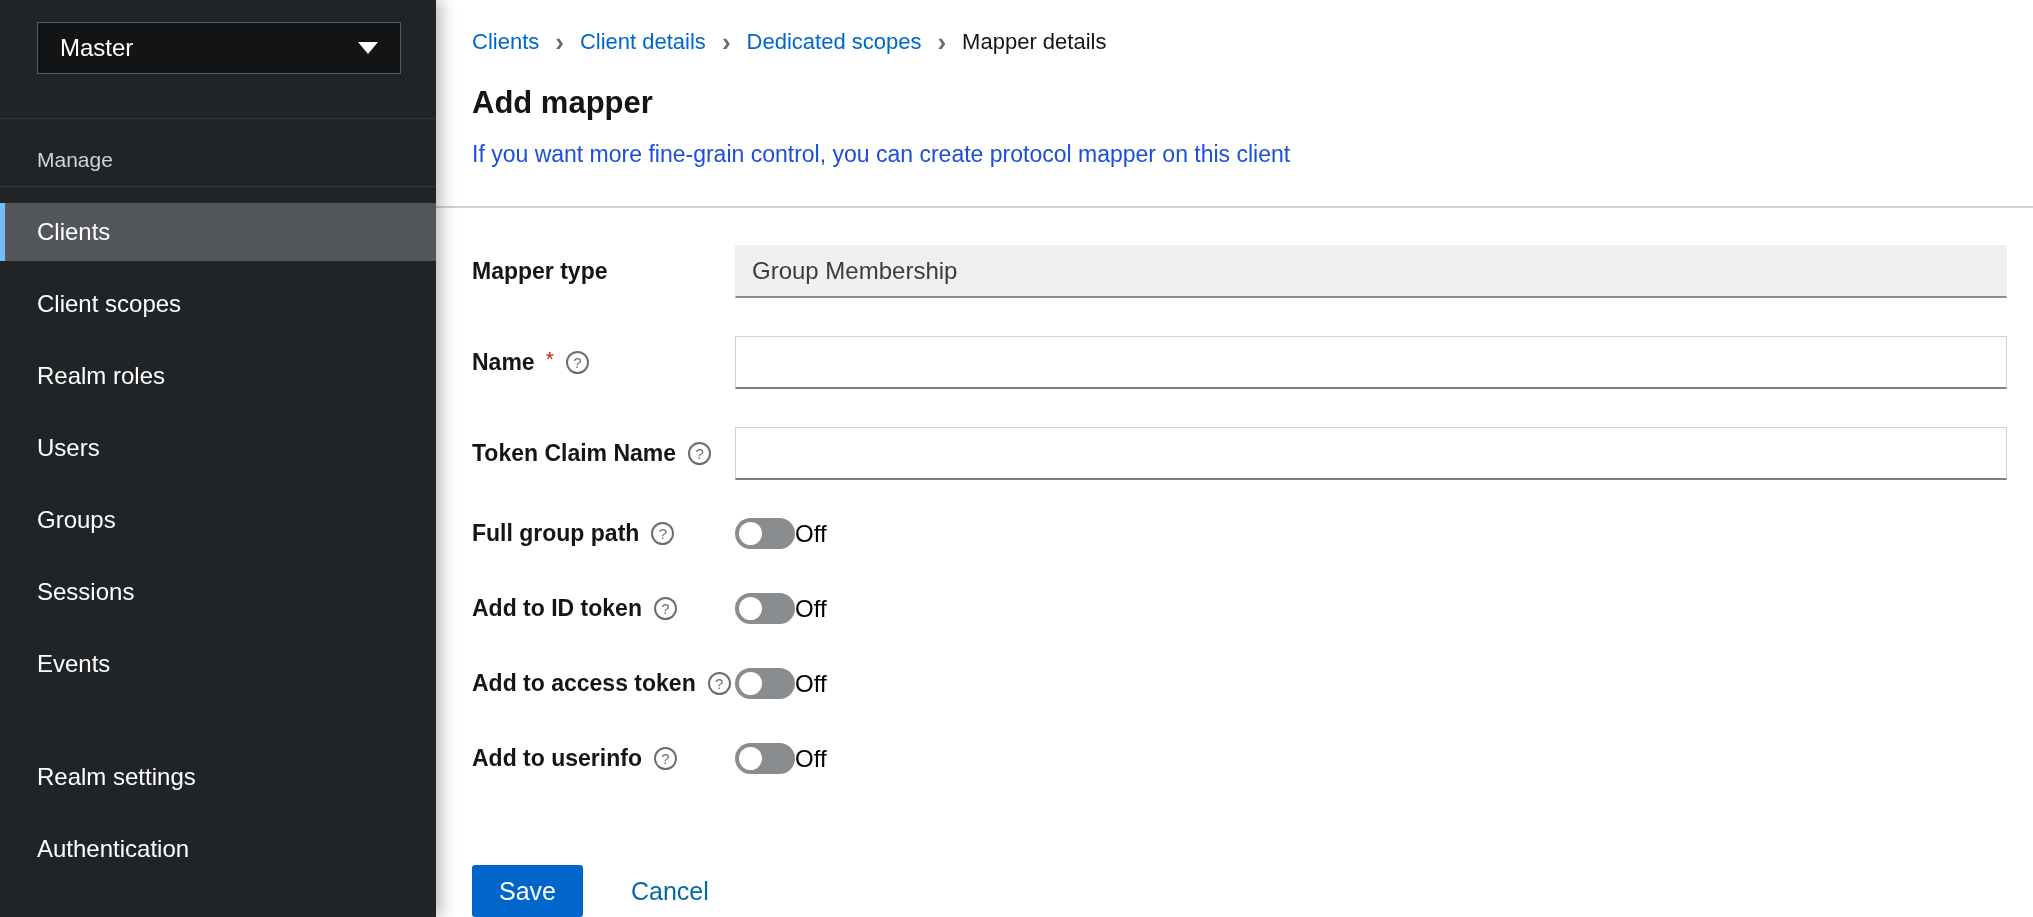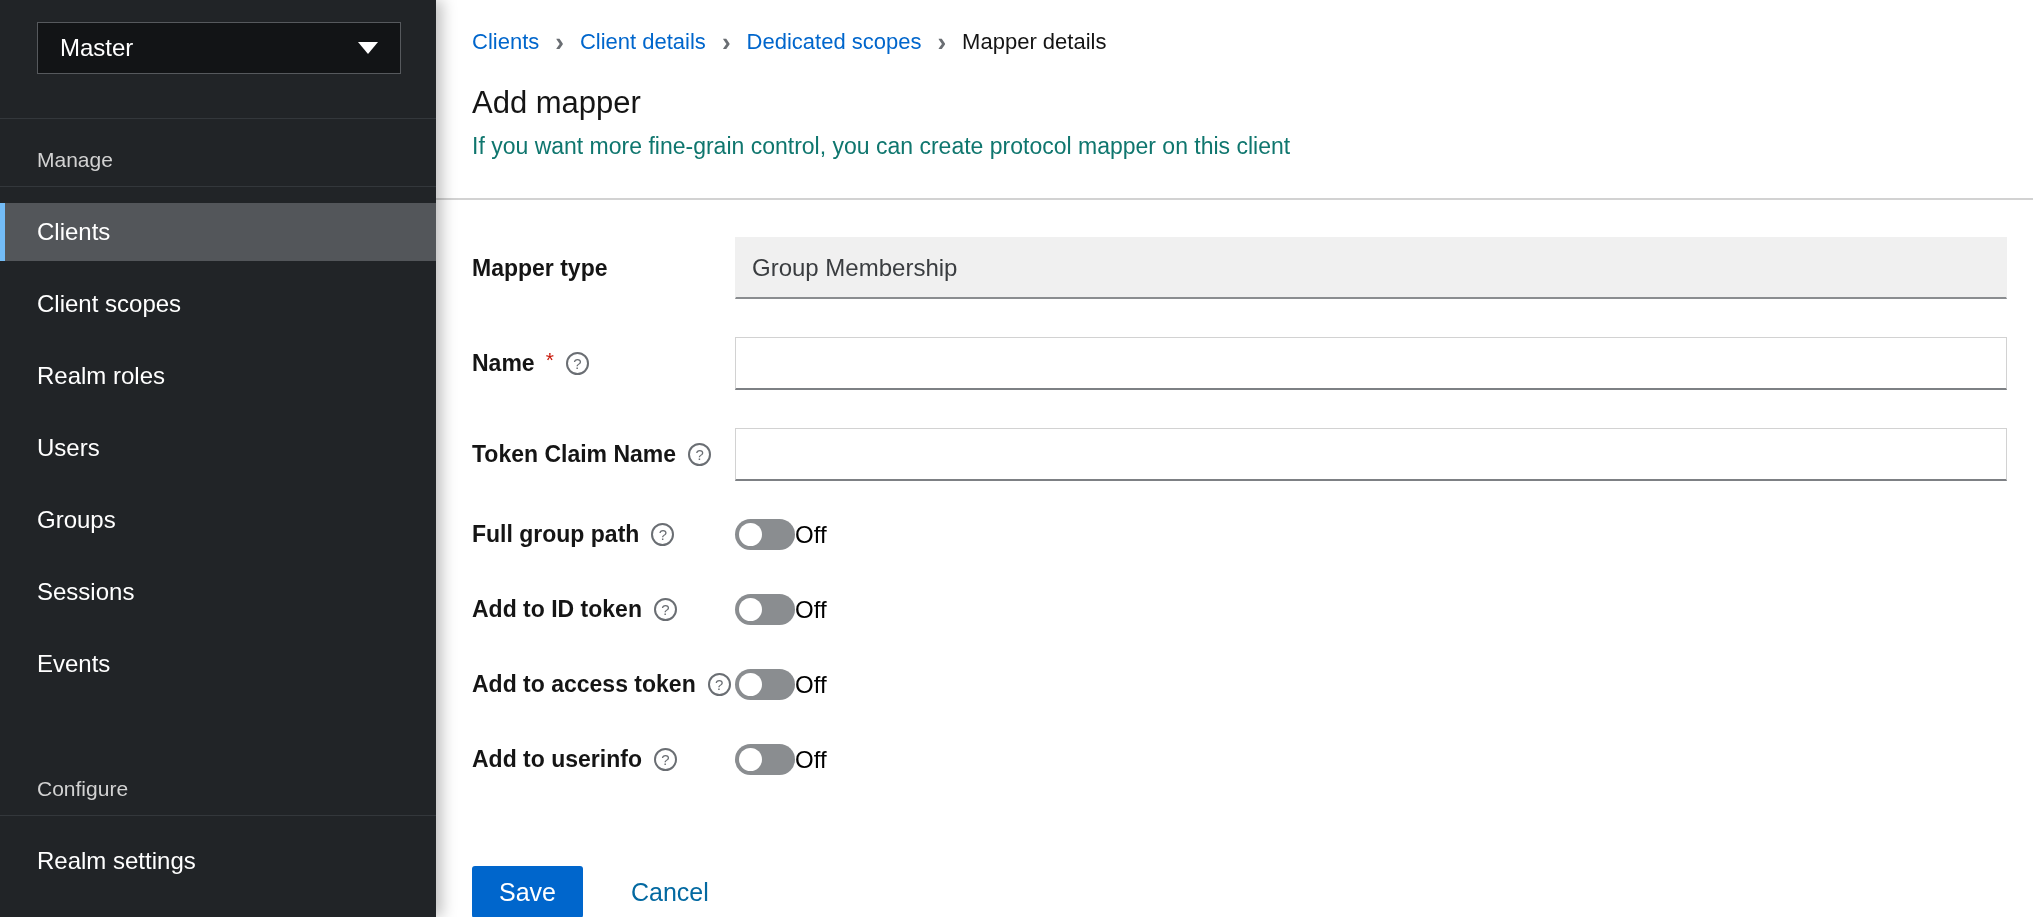--- a/index.html
+++ b/index.html
@@ -24,39 +24,39 @@
     padding-left:37px; font-size:24px; color:#fff; cursor:pointer; }
   .nav-item.selected { background:#53565a; border-left:5px solid #73bcf7; padding-left:32px; }
   .sidebar .configure-block { margin-top:55px; }
 
   
   .content { flex:1; padding:0 26px 0 36px; background:#fff; position:relative; }
   .breadcrumb { display:flex; align-items:center; padding-top:29px; font-size:22px; }
   .crumb-link { color:#0066cc; text-decoration:none; cursor:pointer; }
   .crumb-sep { color:#6a6e73; font-size:26px; font-weight:600; margin:0 16px; line-height:22px; }
   .crumb-current { color:#151515; }
-  .page-title { margin-top:30px; font-size:31px; font-weight:400; color:#151515; }
-  .page-subtitle { margin-top:12px; font-size:23px; color:#0f766e; }
+  .page-title { margin-top:30px; font-size:31px; font-weight:700; color:#151515; }
+  .page-subtitle { margin-top:20px; font-size:23px; color:#1d4ed8; }
   .content-divider { margin:38px -26px 0 -36px; border:none; border-top:2px solid #d2d2d2; }
 
   
   .mapper-form { margin-top:37px; }
   .form-row { display:flex; align-items:center; margin-bottom:38px; }
   .form-row.switch-row { margin-bottom:44px; }
   .label-col { width:263px; flex:none; display:flex; align-items:center;text-align:right; }
   .field-label { font-size:23px; font-weight:700; color:#151515; }
   .required-indicator { color:#c9190b; font-size:21px; margin-left:11px; position:relative; top:-4px; }
   .help-icon { width:23px; height:23px; border:2px solid #6a6e73; border-radius:50%;
     display:inline-flex; align-items:center; justify-content:center; flex:none;
     font-size:15px; color:#6a6e73; margin-left:12px; cursor:pointer; }
   .control-col { flex:1; display:flex; align-items:center; }
   .text-input { width:100%; height:53px; background:#fff; border:1px solid #d2d2d2;
     border-bottom:2px solid #7d8084; padding:0 16px; font-size:24px; color:#151515;
     font-family:"Liberation Sans", sans-serif; }
-  .readonly-input { width:100%; height:62px; background:#f0f0f0; border:1px solid #f0f0f0;
+  .readonly-input { width:100%; height:53px; background:#f0f0f0; border:1px solid #f0f0f0;
     border-bottom:2px solid #8a8d90; padding:0 16px; font-size:24px; color:#3a3d40;
     display:flex; align-items:center; }
   .switch { width:60px; height:31px; border-radius:16px; background:#8a8d90; border:none;
     position:relative; cursor:pointer; flex:none; }
   .switch-knob { position:absolute; left:4px; top:4px; width:23px; height:23px;
     border-radius:50%; background:#fff; }
   .switch-state { font-size:24px; color:#000000; }
 
   .actions-row { margin-top:91px; display:flex; align-items:center; }
   .save-button { height:52px; padding:4px 27px; background:#0066cc; color:#fff; font-size:25px;
@@ -82,21 +82,20 @@
             <li class="nav-item selected">Clients</li>
             <li class="nav-item">Client scopes</li>
             <li class="nav-item">Realm roles</li>
             <li class="nav-item">Users</li>
             <li class="nav-item">Groups</li>
             <li class="nav-item">Sessions</li>
             <li class="nav-item">Events</li>
           </ul>
         </div>
         <div class="configure-block">
-          <div class="nav-section-title">Configure</div>
           <ul class="nav-list">
             <li class="nav-item">Realm settings</li>
             <li class="nav-item">Authentication</li>
           </ul>
         </div>
       </nav>
   </aside>
 
   <main class="content">
     <nav class="breadcrumb" id="breadcrumb">

